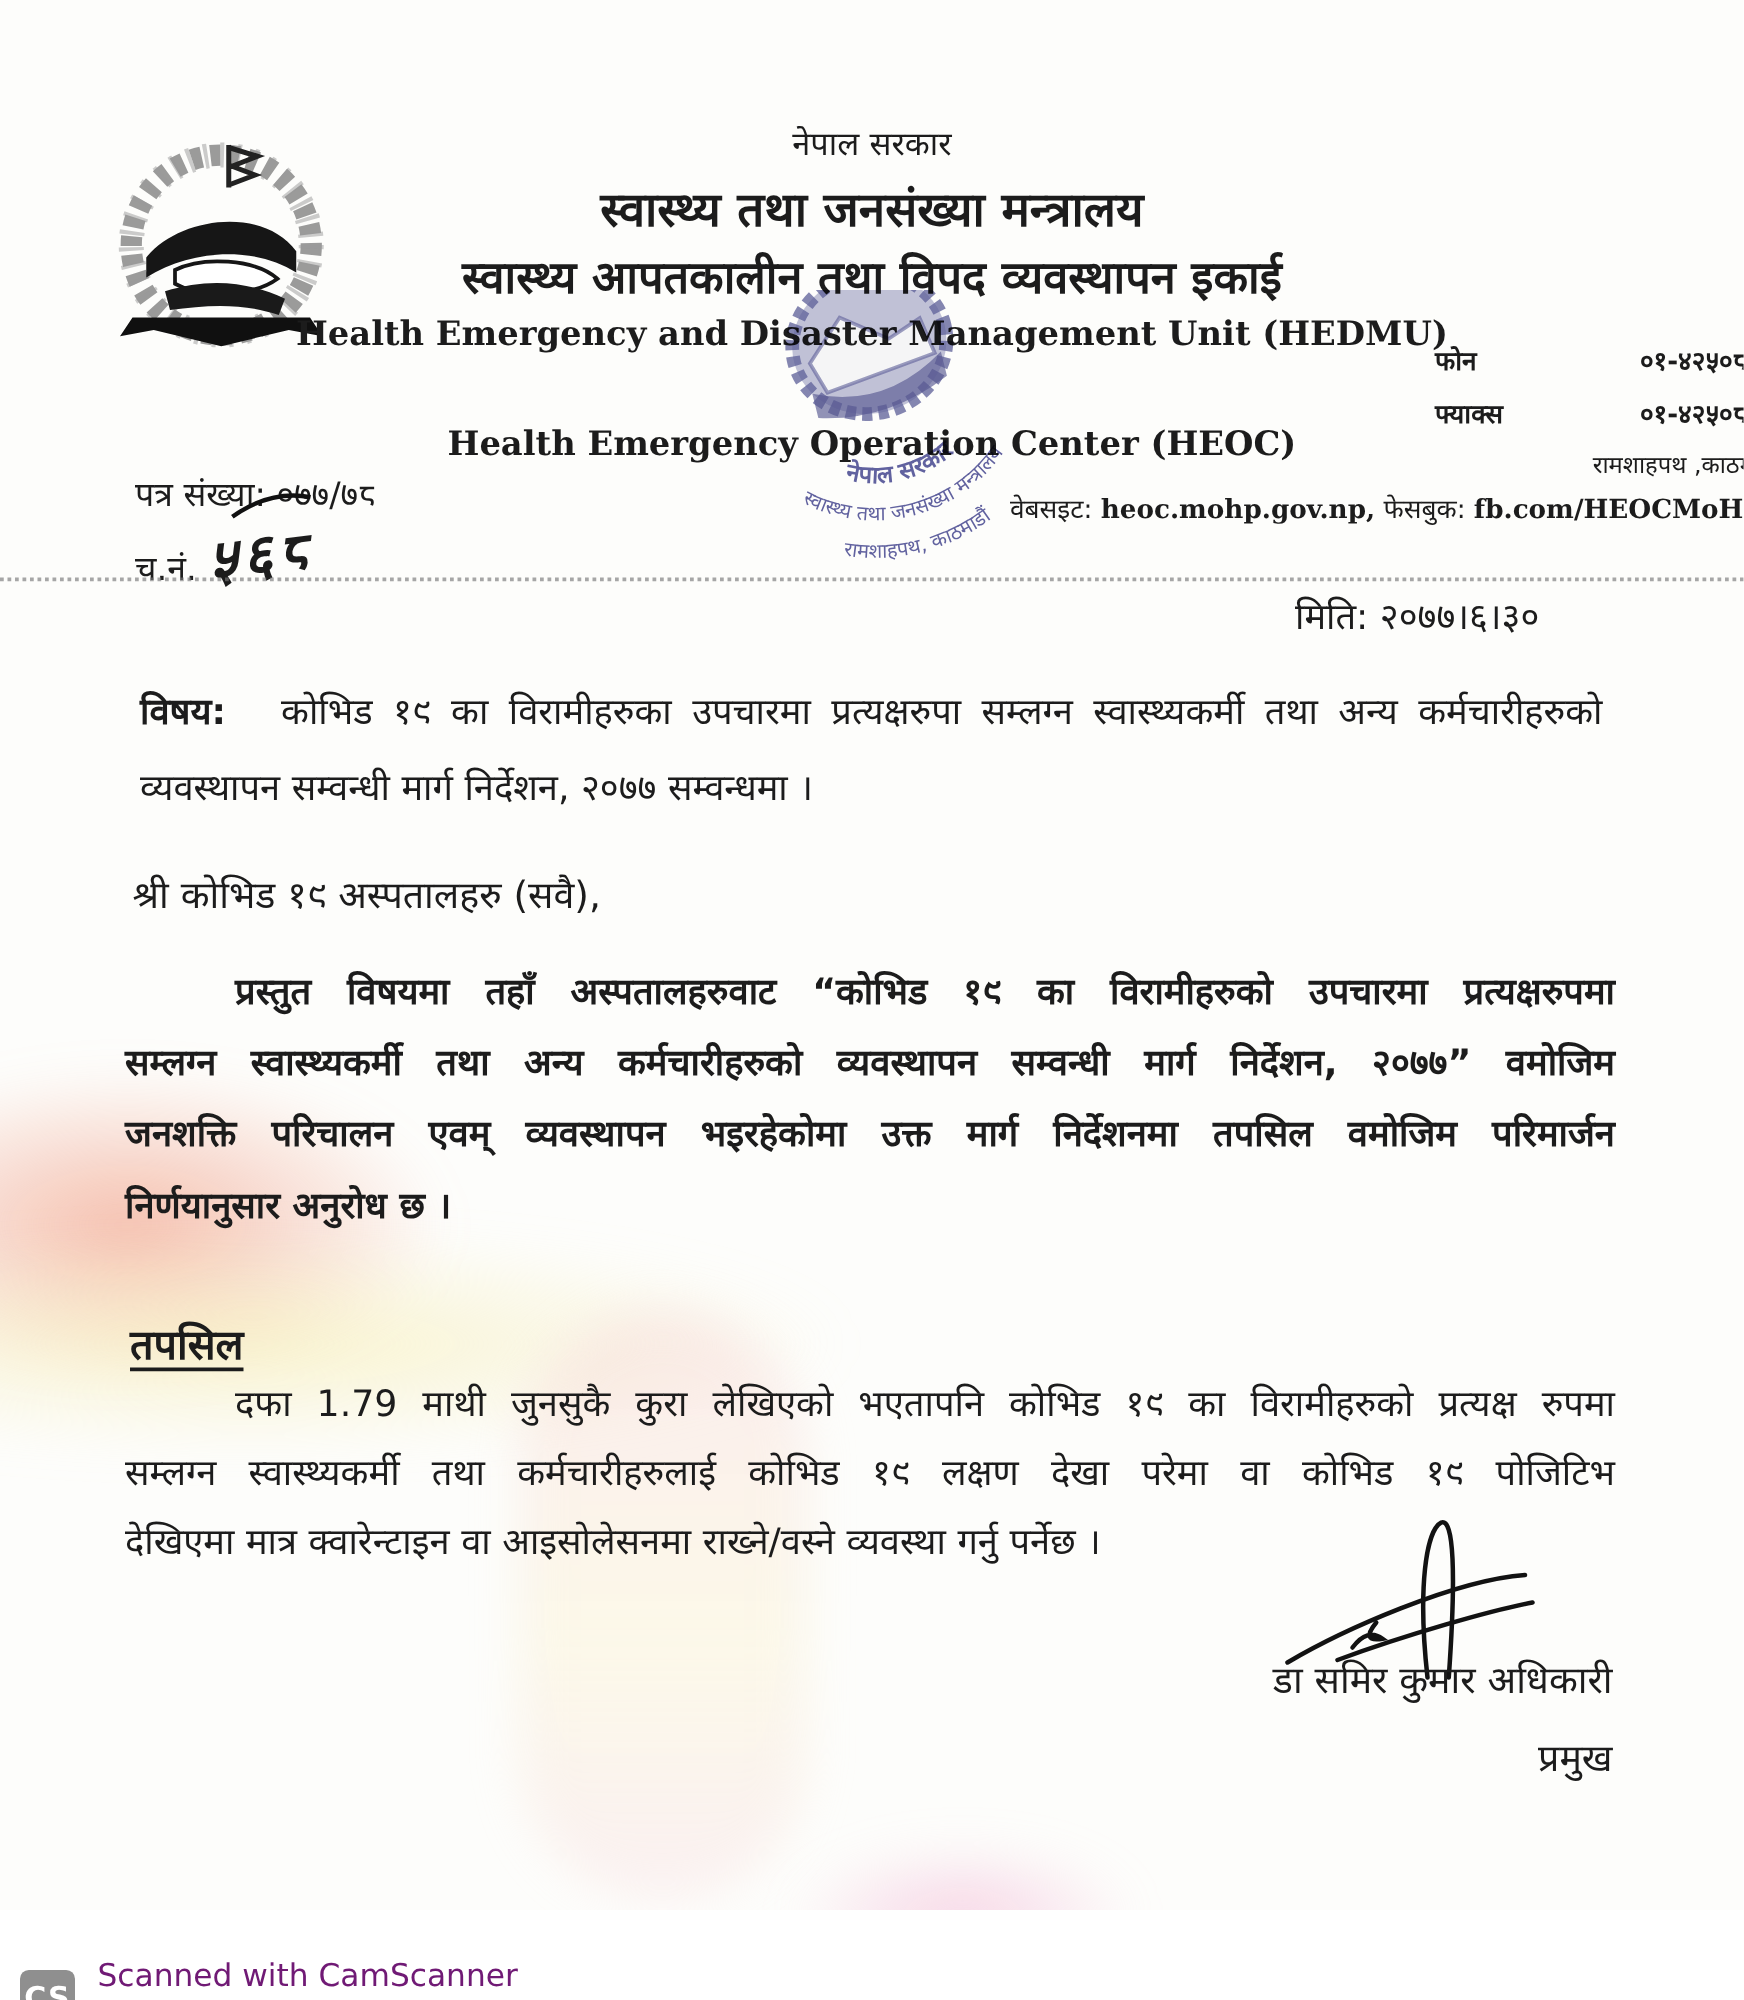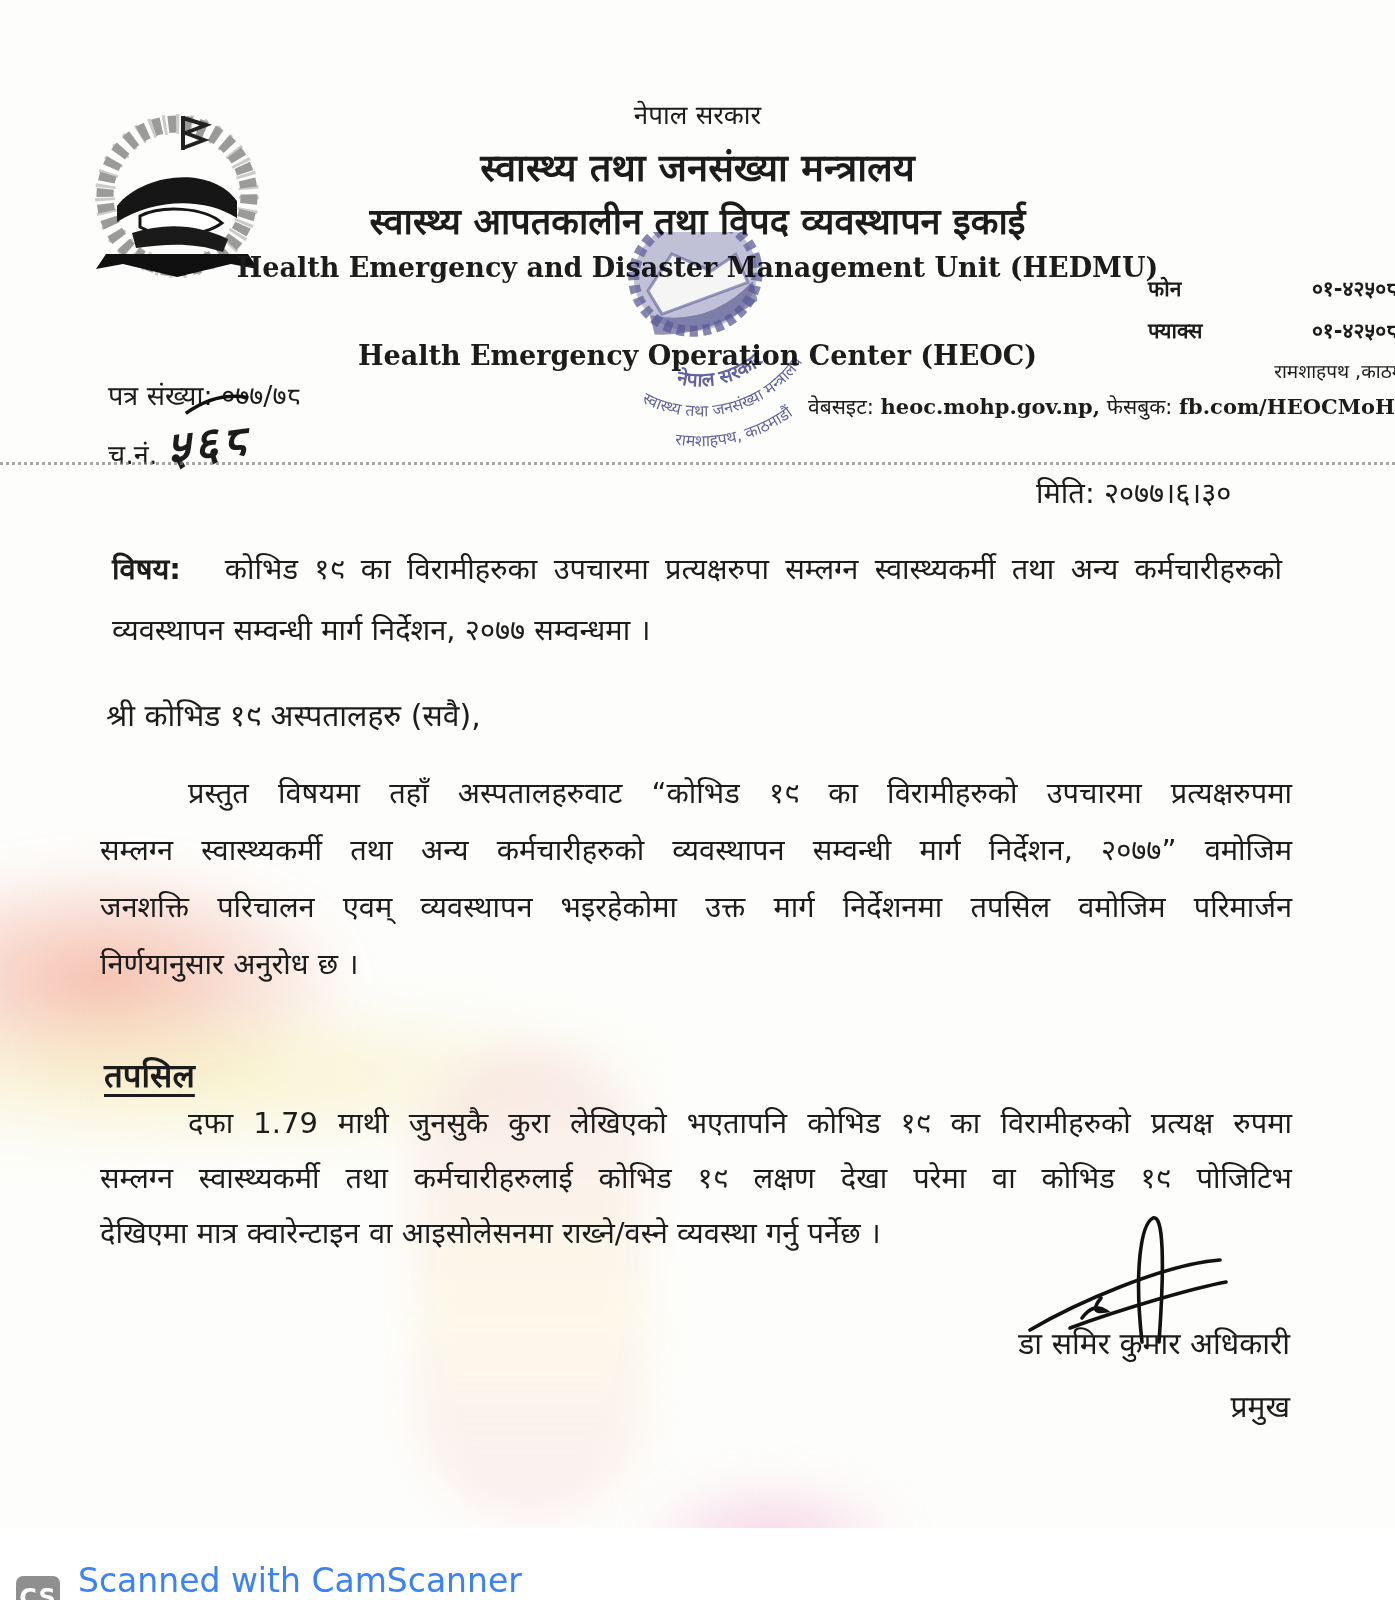--- a/index.html
+++ b/index.html
@@ -47,39 +47,39 @@
   .subject .s1{display:flex; white-space:nowrap;}
   .subject .s1 .lbl{font-weight:700; margin-right:44px;}
   .subject .s1 .txt{flex:1; text-align:justify; text-align-last:justify;}
   .subject .s2{margin-top:22px; text-align:left; white-space:nowrap;}
   .salutation{position:absolute; left:106px; top:694px; font-size:30px; white-space:nowrap;}
   .para{position:absolute; font-size:29px;}
   .para .line{white-space:nowrap; text-align:justify; text-align-last:justify; overflow:visible;}
   .para .line.plain{text-align-last:auto;}
   .para .line.indent{padding-left:88px;}
   .para1{left:100px; top:772px; width:1192px;}
-  .para1 .line{height:57px;}
+  .para1 .line{height:57px;font-weight:bold;}
   .tapasil-h{position:absolute; left:104px; top:1052px; font-size:33px; font-weight:700;
     text-decoration:underline; text-underline-offset:7px; text-decoration-thickness:2.5px;}
   .para2{left:100px; top:1102px; width:1192px;}
   .para2 .line{height:55px;}
   
   .sig-svg{position:absolute; left:1012px; top:1208px;}
   .sig-block{position:absolute; left:930px; top:1322px; width:360px; text-align:right;}
   .sig-name{font-size:30px; white-space:nowrap;}
   .sig-title{font-size:30px; margin-top:22px;}
   
   .footer{position:absolute; left:0; bottom:0; width:1395px; height:72px; background:#ffffff;}
   .footer-inner{position:absolute; left:16px; top:12px; display:flex; align-items:center; gap:18px;}
   .cs-badge{position:relative; width:44px; height:44px; background:#8f8f8f; border-radius:7px;
     display:flex; align-items:center; justify-content:center;
     color:#ffffff; font-weight:700; font-size:24px; letter-spacing:1px;margin-top:36px;}
   .cs-badge::after{content:""; position:absolute; left:2px; bottom:-7px; width:30px; height:9px;
     background:#7d7d7d; border-radius:0 0 4px 4px;}
-  .cs-text{color:#3b82f6; font-size:33px;}
+  .cs-text{color:#701a75; font-size:25px;}
   .stamp-txt{fill:#4c4d95;}
 </style>
 </head>
 <body>
 
 <div class="page">
 
   <div class="tint tint-salmon"></div>
   <div class="tint tint-yellowband"></div>
   <div class="tint tint-streak"></div>

